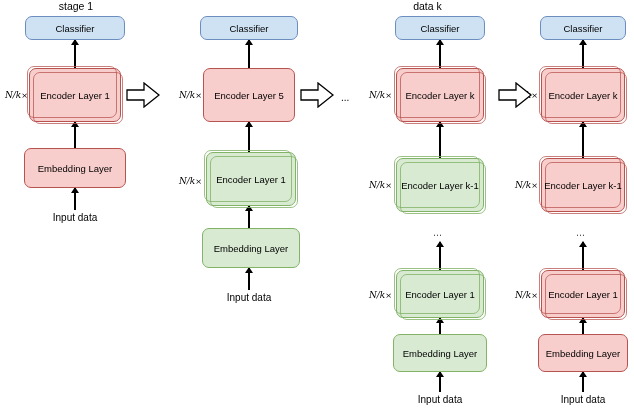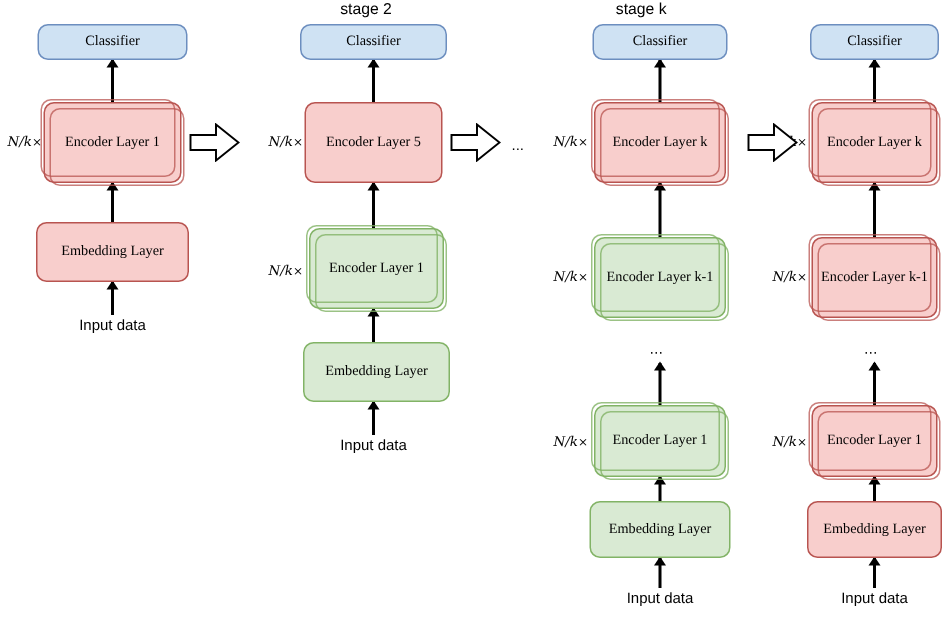--- a/index.html
+++ b/index.html
@@ -37,21 +37,20 @@
     position: absolute;
     border-radius: 7px;
     display: flex;
     align-items: center;
     justify-content: center;
     text-align: center;
     font-size: 9.5px;
     line-height: 11px;
     padding: 2px 0;
     z-index: 3;
-    font-family: Liberation Serif, serif;
   }
 
   .node.classifier {
     background: #cfe2f3;
     border: 1px solid #6c8ebf;
   }
   .node.red {
     background: #f8cecc;
     border: 1px solid #b85450;
   }
@@ -147,20 +146,21 @@
     font-size: 10px;
     line-height: 10px;
     color: #000;
     z-index: 5;
   }
 </style>
 </head>
 <body>
 
 <div class="stage" style="left:0px; width:152px;">
+  <div class="stage-title">stage 1</div>
 
   <div class="node classifier" style="left:25px; top:16px; width:100px; height:24px;">
     <span>Classifier</span>
   </div>
 
   <div class="arrow" style="left:74px; top:40px; height:28px;"></div>
 
   <div class="mult" style="left:-2px; top:90px; width:30px;">
     <span>N/k</span><span class="times">×</span>
   </div>
@@ -179,21 +179,20 @@
   <div class="caption" style="left:0px; top:212px; width:150px;">Input data</div>
 </div>
 
 <div class="chevron" style="left:126px; top:82px;">
   <svg width="34" height="26" viewBox="0 0 34 26" aria-hidden="true">
     <polygon points="1,8 18,8 18,1 33,13 18,25 18,18 1,18" fill="#ffffff" stroke="#000000" stroke-width="1.3" stroke-linejoin="miter"></polygon>
   </svg>
 </div>
 
 <div class="stage" style="left:164px; width:160px;">
-  <div class="stage-title">stage 2</div>
 
   <div class="node classifier" style="left:36px; top:16px; width:98px; height:24px;">
     <span>Classifier</span>
   </div>
 
   <div class="arrow" style="left:84px; top:40px; height:28px;"></div>
 
   <div class="mult" style="left:8px; top:90px; width:30px;">
     <span>N/k</span><span class="times">×</span>
   </div>
@@ -222,21 +221,21 @@
 </div>
 
 <div class="chevron" style="left:300px; top:82px;">
   <svg width="34" height="26" viewBox="0 0 34 26" aria-hidden="true">
     <polygon points="1,8 18,8 18,1 33,13 18,25 18,18 1,18" fill="#ffffff" stroke="#000000" stroke-width="1.3" stroke-linejoin="miter"></polygon>
   </svg>
 </div>
 <div class="hdots" style="left:341px; top:93px;">...</div>
 
 <div class="stage" style="left:345px; width:165px;">
-  <div class="stage-title">stage k</div>
+  <div class="stage-title">data k</div>
 
   <div class="node classifier" style="left:50px; top:16px; width:90px; height:24px;">
     <span>Classifier</span>
   </div>
 
   <div class="arrow" style="left:94px; top:40px; height:28px;"></div>
 
   <div class="mult" style="left:17px; top:90px; width:30px;">
     <span>N/k</span><span class="times">×</span>
   </div>

